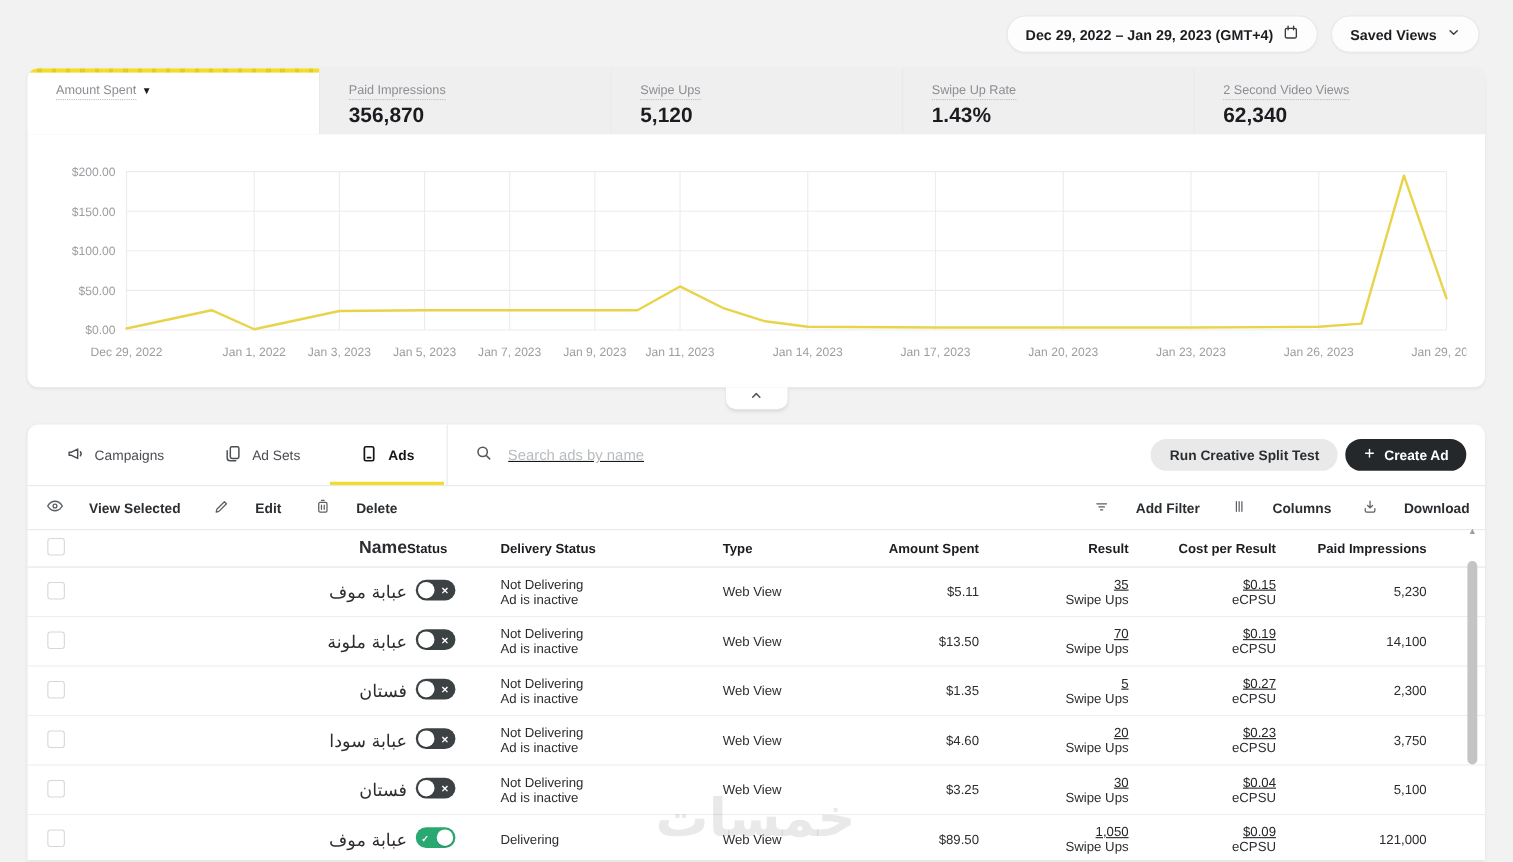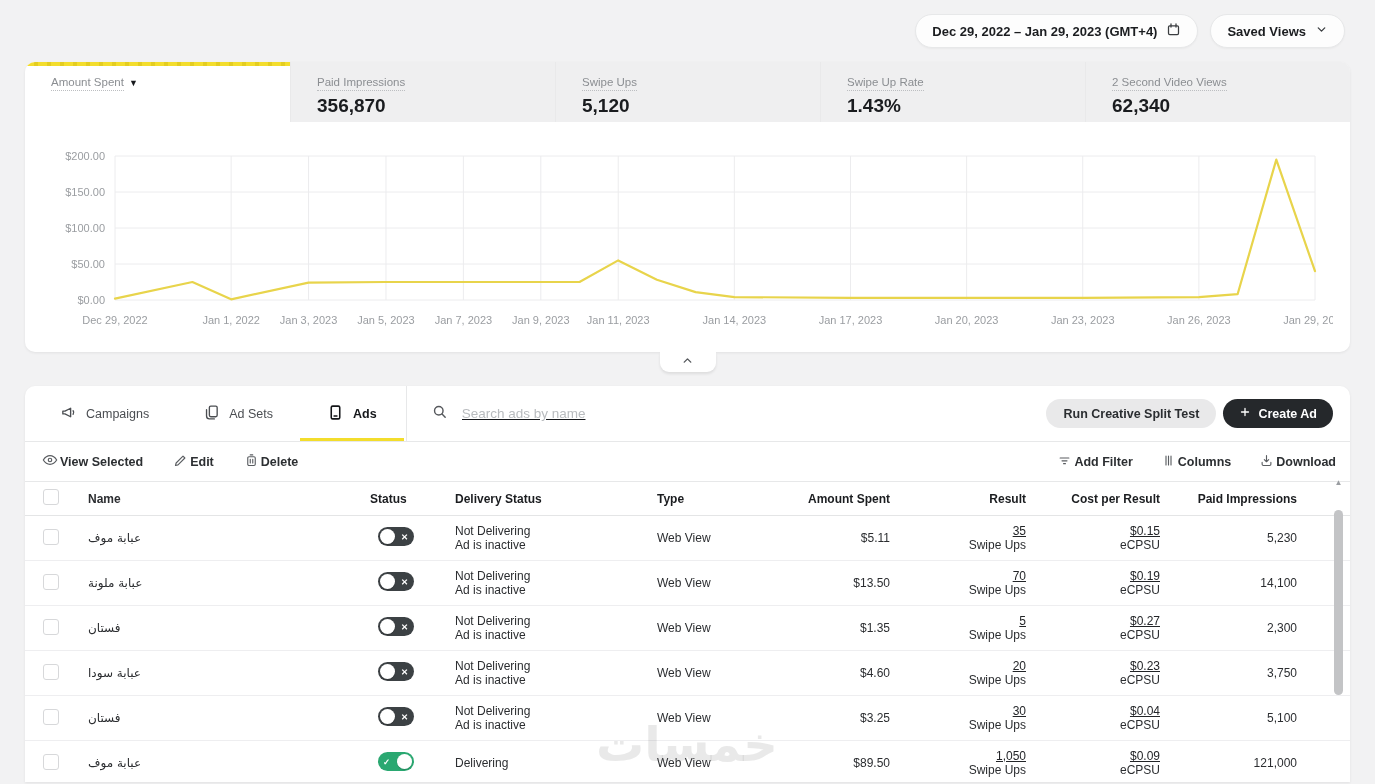--- a/index.html
+++ b/index.html
@@ -80,36 +80,36 @@
     border:none; border-radius:16px; height:29px; padding:0 17px; cursor:pointer;
     font-family:"Liberation Sans",sans-serif;
   }
   .btn-primary {
     background:#25282b; color:#fff; font-size:12.5px; font-weight:700;
     border:none; border-radius:16px; height:29px; padding:0 16px; cursor:pointer;
     display:flex; align-items:center; gap:7px; font-family:"Liberation Sans",sans-serif;
   }
 
   .toolbar { display:flex; align-items:center; height:40px; border-bottom:1px solid #e7e8e9; padding:0 14px 0 17px; }
-  .tool { display:flex; align-items:center; gap:2px; font-size:12.5px; font-weight:600; color:#2c2f32; cursor:pointer; margin-right:30px; }
+  .tool { display:flex; align-items:center; gap:23px; font-size:12.5px; font-weight:600; color:#2c2f32; cursor:pointer; margin-right:30px; }
   .tool svg { color:#5a5d61; }
   .toolbar .spacer { flex:1; }
   .toolbar .right .tool { margin-right:0; margin-left:28px; }
   .toolbar .right { display:flex; }
 
   .grid {
     display:grid;
     grid-template-columns:45px 300px 85px 202px 108px 130px 135px 134px 138px;
     align-items:center;
   }
   .thead { height:34px; font-size:12px; font-weight:700; color:#1b1d20; border-bottom:1px solid #e4e5e6; }
   .t-row { height:45px; border-bottom:1px solid #eeeef0; font-size:12px; color:#2b2d30; }
   .cell-check { padding-left:18px; }
   .cb { width:16px; height:16px; border:1px solid #d7d8da; border-radius:3px; background:#fff; display:inline-block; cursor:pointer; }
-  .cell-name { padding-left:18px; font-size:12px; color:#2b2d30; }
+  .cell-name { padding-left:18px; font-size:16px; color:#2b2d30;text-align:right; }
   .r { text-align:right; }
   .c-amount { padding-right:5px; }
   .c-result { padding-right:4px; line-height:14px; }
   .c-cpr { padding-right:4px; line-height:14px; }
   .c-imp { padding-right:5px; }
   .num-link { text-decoration:underline; color:#232528; cursor:pointer; }
   .unit { color:#2b2d30; }
   .delivery-main { line-height:14px; color:#2b2d30; }
   .delivery-sub { line-height:14px; color:#2b2d30; }
 

